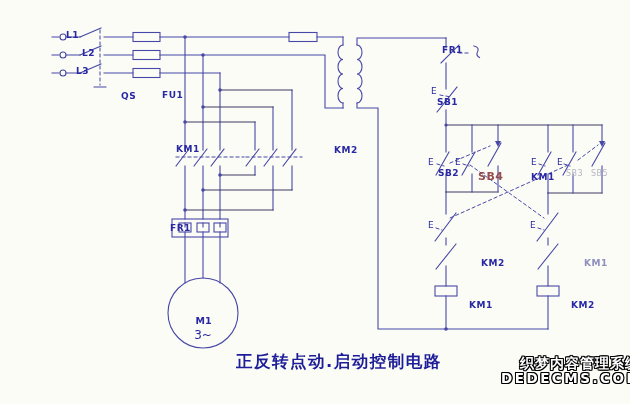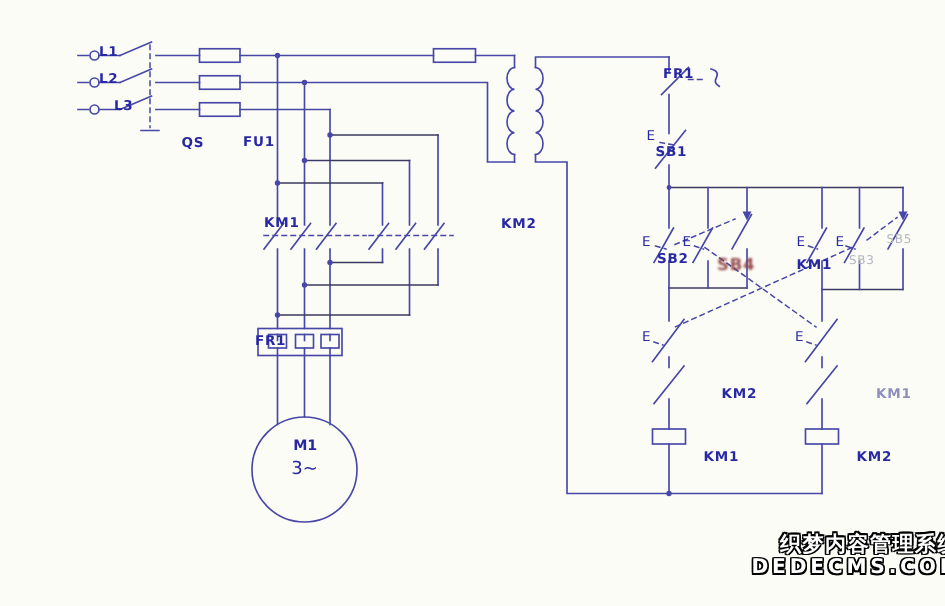--- a/index.html
+++ b/index.html
@@ -21,21 +21,21 @@
     position:absolute;font-size:9px;font-weight:bold;color:var(--label);
     letter-spacing:.5px;white-space:nowrap;line-height:1;padding-left:28px;
   }
   .lbl.faint{color:var(--faint);font-weight:normal;font-size:8px;}
   .lbl.faint-blue{color:#8f8fbe;}
   .lbl.red{color:var(--faint-red);font-size:11px;filter:blur(.6px);opacity:.9;}
   .e-glyph{
     position:absolute;font-size:9px;color:var(--label);font-weight:normal;
     line-height:1;letter-spacing:0;
   }
-  .motor-lbl{position:absolute;text-align:center;color:var(--label);line-height:1;}
+  .motor-lbl{position:absolute;text-align:center;color:var(--label);line-height:1;margin-top:23px;}
   #caption{
     position:absolute;left:236px;top:351px;font-size:16.5px;font-weight:bold;
     color:var(--caption);letter-spacing:1.5px;white-space:nowrap;
   }
   .wm{
     position:absolute;color:#fff;font-weight:bold;white-space:nowrap;line-height:1;
     text-shadow:-1px -1px 0 #000,1px -1px 0 #000,-1px 1px 0 #000,1px 1px 0 #000,
                  0 -1px 0 #000,0 1px 0 #000,-1px 0 0 #000,1px 0 0 #000;
   }
   #wm1{left:520px;top:356px;font-size:14px;letter-spacing:1px;}
@@ -155,47 +155,48 @@
         <circle cx="446" cy="329" r="1.8"></circle>
       <polygon points="495,141 501,141 498,147"></polygon>
       <polygon points="599,141 605,141 602,147"></polygon>
     </g>
     <g stroke="var(--wire)" stroke-width="1">
       <path d="M94,87 H106"></path>
     </g>
   </svg>
 
   <div class="lbl" style="left:38px;top:31px">L1</div>
-  <div class="lbl" style="left:38px;top:49px">L2</div>
+  <div class="lbl" style="left:54px;top:49px">L2</div>
   <div class="lbl" style="left:48px;top:67px">L3</div>
   <div class="lbl" style="left:93px;top:92px">QS</div>
   <div class="lbl" style="left:134px;top:91px">FU1</div>
   <div class="lbl" style="left:148px;top:145px">KM1</div>
   <div class="lbl" style="left:306px;top:146px">KM2</div>
   <div class="lbl" style="left:142px;top:224px">FR1</div>
 
   <div class="motor-lbl" style="left:190px;top:293px;width:27px;font-size:9.5px;font-weight:bold">M1</div>
   <div class="motor-lbl" style="left:188px;top:306px;width:30px;font-size:12px">3~</div>
 
   <div class="lbl" style="left:414px;top:46px">FR1</div>
   <div class="lbl" style="left:409px;top:98px">SB1</div>
   <div class="lbl" style="left:410px;top:169px">SB2</div>
   <div class="lbl" style="left:503px;top:173px">KM1</div>
   <div class="lbl red" style="left:450px;top:171px">SB4</div>
   <div class="lbl faint" style="left:538px;top:170px">SB3</div>
-  <div class="lbl faint" style="left:563px;top:156px">SB5</div>
+  <div class="lbl faint" style="left:563px;top:170px">SB5</div>
   <div class="lbl faint" style="left:605px;top:169px">KM2</div>
   <div class="lbl" style="left:453px;top:259px">KM2</div>
   <div class="lbl faint-blue" style="left:556px;top:259px">KM1</div>
   <div class="lbl" style="left:441px;top:301px">KM1</div>
   <div class="lbl" style="left:543px;top:301px">KM2</div>
 
   <span class="e-glyph" style="left:431px;top:87px">E</span>
   <span class="e-glyph" style="left:428px;top:158px">E</span>
   <span class="e-glyph" style="left:455px;top:158px">E</span>
   <span class="e-glyph" style="left:531px;top:158px">E</span>
   <span class="e-glyph" style="left:557px;top:158px">E</span>
   <span class="e-glyph" style="left:428px;top:221px">E</span>
   <span class="e-glyph" style="left:530px;top:221px">E</span>
 
+  <div id="caption">正反转点动.启动控制电路</div>
   <div id="wm1" class="wm">织梦内容管理系统</div>
   <div id="wm2" class="wm">DEDECMS.COM</div>
 </div>
 
 </body></html>

